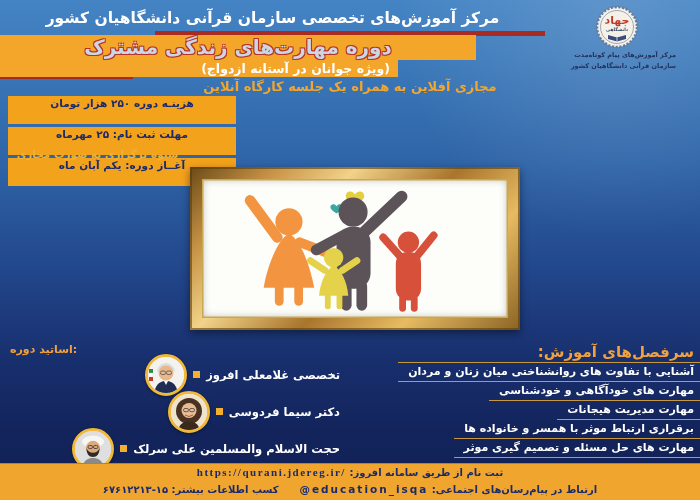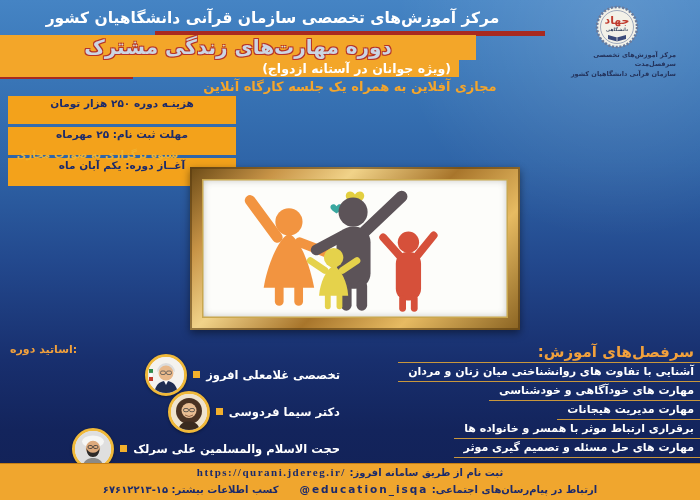--- a/index.html
+++ b/index.html
@@ -12,21 +12,21 @@
     direction:rtl;
   }
   
   .org-title{position:absolute;top:9px;left:0;width:545px;text-align:center;
     color:#ffffff;font-size:15.5px;font-weight:bold;letter-spacing:0;}
   .red-sliver-top{position:absolute;top:31px;left:155px;width:390px;height:5px;background:#a82a20;}
   .red-sliver-bottom{position:absolute;top:75px;left:0;width:133px;height:4px;background:#a82a20;}
   .banner-line1{position:absolute;top:35px;left:0;width:476px;height:25px;background:#f3a629;
     color:#ccd6e4;font-size:20px;font-weight:bold;line-height:25px;text-align:center;
     text-shadow:1px 1px 0 #b5342a,-1px -1px 0 #b5342a,1px -1px 0 #b5342a,-1px 1px 0 #b5342a;}
-  .banner-line2{position:absolute;top:60px;left:0;width:459px;height:17px;background:#f3a629;
+  .banner-line2{position:absolute;top:60px;left:0;width:398px;height:17px;background:#f3a629;
     color:#ffffff;font-size:12.5px;font-weight:bold;line-height:17px;padding-left:0;
     box-sizing:border-box;padding-right:8px;}
   .delivery-line{position:absolute;top:79px;left:0;width:700px;text-align:center;
     color:#f3a52c;font-size:13px;font-weight:bold;}
   
   .logo-block{position:absolute;top:5px;right:24px;width:118px;direction:rtl;}
   .logo-emblem{display:block;margin:0 auto;}
   .logo-caption{margin-top:2px;color:#24335c;font-size:6.5px;font-weight:bold;line-height:8.5px;}
   
   .info-strips{position:absolute;top:96px;left:8px;width:228px;direction:rtl;}
@@ -83,21 +83,21 @@
 
   <div class="logo-block">
     <svg class="logo-emblem" width="44" height="44" viewBox="0 0 44 44">
       <circle cx="22" cy="22" r="20" fill="#f3f1e8" stroke="#6a7a9a" stroke-width="2.5" stroke-dasharray="2.2,1.6"></circle>
       <circle cx="22" cy="22" r="16.5" fill="none" stroke="#8a97b0" stroke-width="0.8"></circle>
       <text x="22" y="19" text-anchor="middle" font-size="11" font-weight="bold" fill="#c03b2e" font-family="DejaVu Sans, sans-serif">جهاد</text>
       <text x="22" y="26" text-anchor="middle" font-size="4.5" font-weight="bold" fill="#33415e" font-family="DejaVu Sans, sans-serif">دانشگاهی</text>
       <path d="M13 30 L22 32.5 L31 30 L31 34 L22 36.5 L13 34 Z" fill="#3a4a7a"></path>
       <line x1="22" y1="32.5" x2="22" y2="36.5" stroke="#f3f1e8" stroke-width="0.8"></line>
     </svg>
-    <div class="logo-caption">مرکز آموزش‌های تخصصی سرفصل‌مدت</div>
+    <div class="logo-caption">مرکز آموزش‌های پیام کوتاه‌مدت</div>
     <div class="logo-caption">سازمان قرآنی دانشگاهیان کشور</div>
   </div>
 
   <div class="info-strips">
     <div class="strip">هزینـه دوره ۲۵۰ هزار تومان</div>
     <div class="strip">مهلت ثبت نام: ۲۵ مهرماه</div>
     <div class="strip">آغــاز دوره: یکم آبان ماه</div>
   </div>
   <div class="strip-note">شیوه برگزاری به صورت مجازی</div>
 

